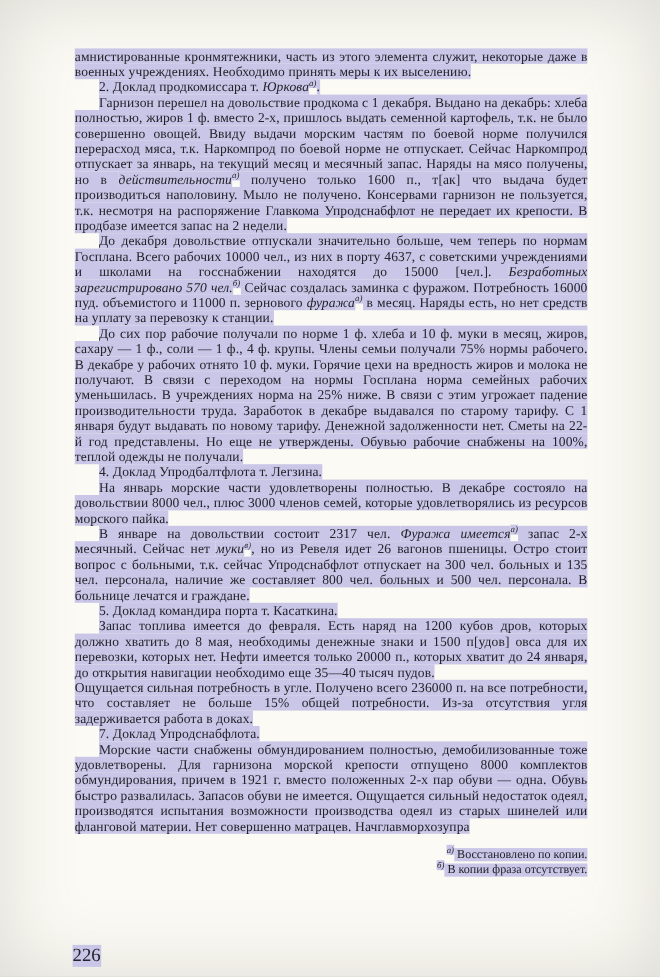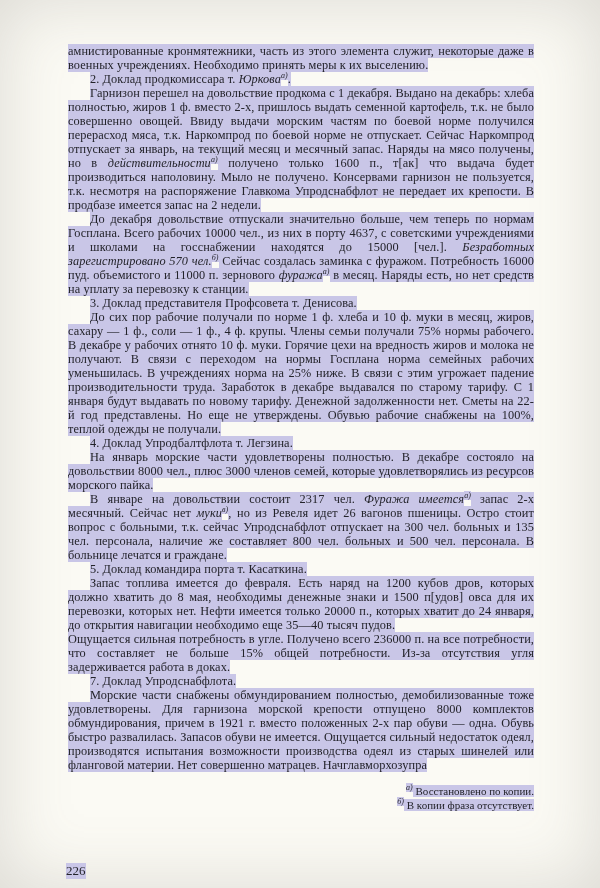--- a/index.html
+++ b/index.html
@@ -38,35 +38,34 @@
     margin-top: 13px;
     font-size: 11px;
     line-height: 13.5px;
     color: var(--ink, #222228);
   }
   .footnotes p.footnote { text-indent: 10px; text-align: right; }
   .page-number {
     position: absolute;
     left: 66px;
     bottom: 9px;
-    font-size: 13px;
+    font-size: 17px;
     color: var(--ink, #222228);
     font-family: Liberation Serif, serif;
   }
 </style>
 </head>
 <body>
 
 <div class="page">
   <div class="doc">
       <p class="para noindent"><span class="hl">амнистированные кронмятежники, часть из этого элемента служит, некоторые даже в военных учреждениях. Необходимо принять меры к их выселению.</span></p>
       <p class="para"><span class="hl">2. Доклад продкомиссара т. </span><em class="hl">Юркова</em><sup class="hl fnref">а)</sup><span class="hl">.</span></p>
       <p class="para"><span class="hl">Гарнизон перешел на довольствие продкома с 1 декабря. Выдано на декабрь: хлеба полностью, жиров 1 ф. вместо 2-х, пришлось выдать семенной картофель, т.к. не было совершенно овощей. Ввиду выдачи морским частям по боевой норме получился перерасход мяса, т.к. Наркомпрод по боевой норме не отпускает. Сейчас Наркомпрод отпускает за январь, на текущий месяц и месячный запас. Наряды на мясо получены, но в </span><em class="hl">действительности</em><sup class="hl fnref">а)</sup><span class="hl"> получено только 1600 п., т[ак] что выдача будет производиться наполовину. Мыло не получено. Консервами гарнизон не пользуется, т.к. несмотря на распоряжение Главкома Упродснабфлот не передает их крепости. В продбазе имеется запас на 2 недели.</span></p>
       <p class="para"><span class="hl">До декабря довольствие отпускали значительно больше, чем теперь по нормам Госплана. Всего рабочих 10000 чел., из них в порту 4637, с советскими учреждениями и школами на госснабжении находятся до 15000 [чел.]. </span><em class="hl">Безработных зарегистрировано 570 чел.</em><sup class="hl fnref">б)</sup><span class="hl"> Сейчас создалась заминка с фуражом. Потребность 16000 пуд. объемистого и 11000 п. зернового </span><em class="hl">фуража</em><sup class="hl fnref">а)</sup><span class="hl"> в месяц. Наряды есть, но нет средств на уплату за перевозку к станции.</span></p>
-      <p class="para"><span class="hl">3. Доклад представителя Профсовета т. Денисова.</span></p>
       <p class="para"><span class="hl">До сих пор рабочие получали по норме 1 ф. хлеба и 10 ф. муки в месяц, жиров, сахару — 1 ф., соли — 1 ф., 4 ф. крупы. Члены семьи получали 75% нормы рабочего. В декабре у рабочих отнято 10 ф. муки. Горячие цехи на вредность жиров и молока не получают. В связи с переходом на нормы Госплана норма семейных рабочих уменьшилась. В учреждениях норма на 25% ниже. В связи с этим угрожает падение производительности труда. Заработок в декабре выдавался по старому тарифу. С 1 января будут выдавать по новому тарифу. Денежной задолженности нет. Сметы на 22-й год представлены. Но еще не утверждены. Обувью рабочие снабжены на 100%, теплой одежды не получали.</span></p>
       <p class="para"><span class="hl">4. Доклад Упродбалтфлота т. Легзина.</span></p>
       <p class="para"><span class="hl">На январь морские части удовлетворены полностью. В декабре состояло на довольствии 8000 чел., плюс 3000 членов семей, которые удовлетворялись из ресурсов морского пайка.</span></p>
       <p class="para"><span class="hl">В январе на довольствии состоит 2317 чел. </span><em class="hl">Фуража имеется</em><sup class="hl fnref">а)</sup><span class="hl"> запас 2-х месячный. Сейчас нет </span><em class="hl">муки</em><sup class="hl fnref">в)</sup><span class="hl">, но из Ревеля идет 26 вагонов пшеницы. Остро стоит вопрос с больными, т.к. сейчас Упродснабфлот отпускает на 300 чел. больных и 135 чел. персонала, наличие же составляет 800 чел. больных и 500 чел. персонала. В больнице лечатся и граждане.</span></p>
       <p class="para"><span class="hl">5. Доклад командира порта т. Касаткина.</span></p>
       <p class="para"><span class="hl">Запас топлива имеется до февраля. Есть наряд на 1200 кубов дров, которых должно хватить до 8 мая, необходимы денежные знаки и 1500 п[удов] овса для их перевозки, которых нет. Нефти имеется только 20000 п., которых хватит до 24 января, до открытия навигации необходимо еще 35—40 тысяч пудов.</span></p>
       <p class="para noindent"><span class="hl">Ощущается сильная потребность в угле. Получено всего 236000 п. на все потребности, что составляет не больше 15% общей потребности. Из-за отсутствия угля задерживается работа в доках.</span></p>
       <p class="para"><span class="hl">7. Доклад Упродснабфлота.</span></p>
       <p class="para"><span class="hl">Морские части снабжены обмундированием полностью, демобилизованные тоже удовлетворены. Для гарнизона морской крепости отпущено 8000 комплектов обмундирования, причем в 1921 г. вместо положенных 2-х пар обуви — одна. Обувь быстро развалилась. Запасов обуви не имеется. Ощущается сильный недостаток одеял, производятся испытания возможности производства одеял из старых шинелей или фланговой материи. Нет совершенно матрацев. Начглавморхозупра</span></p>
     </div>

